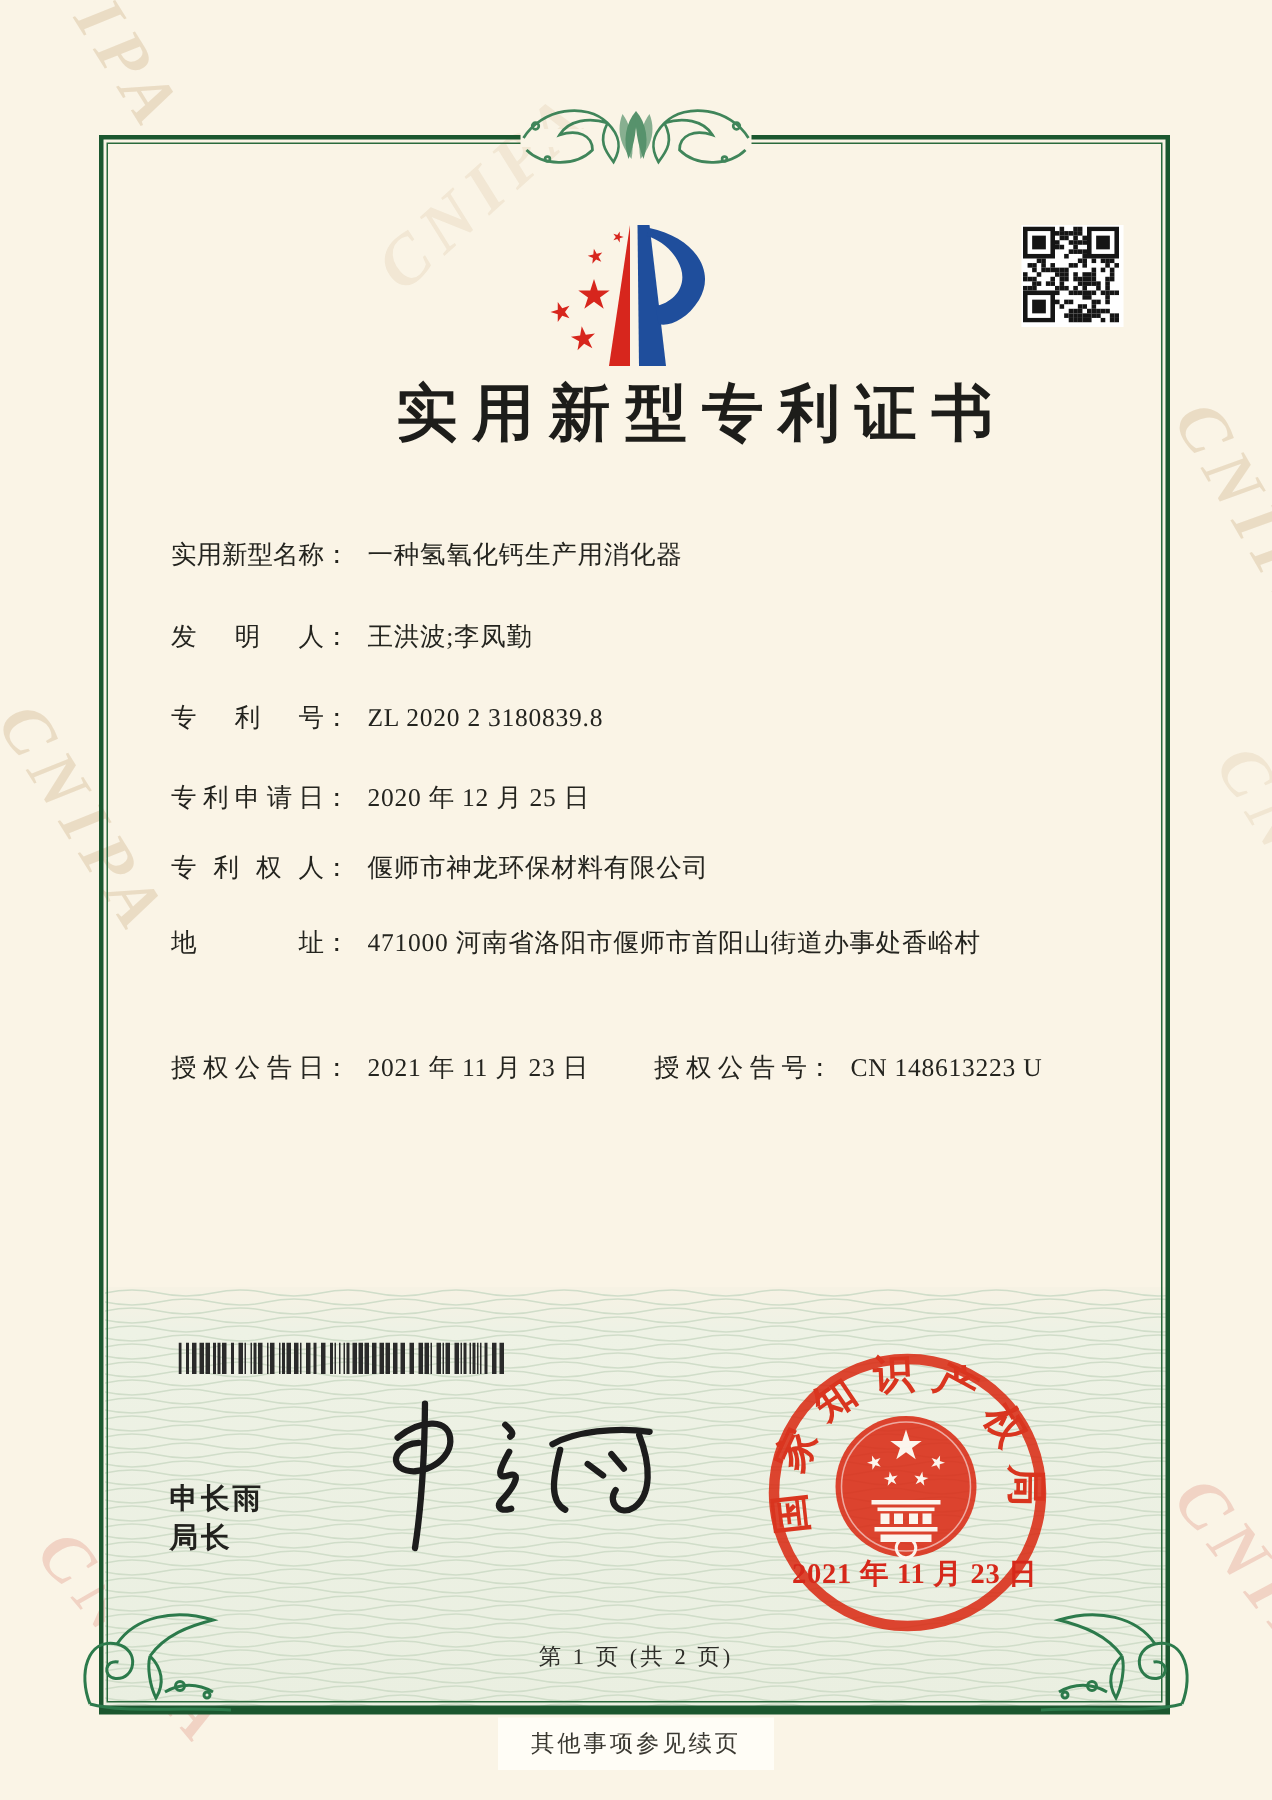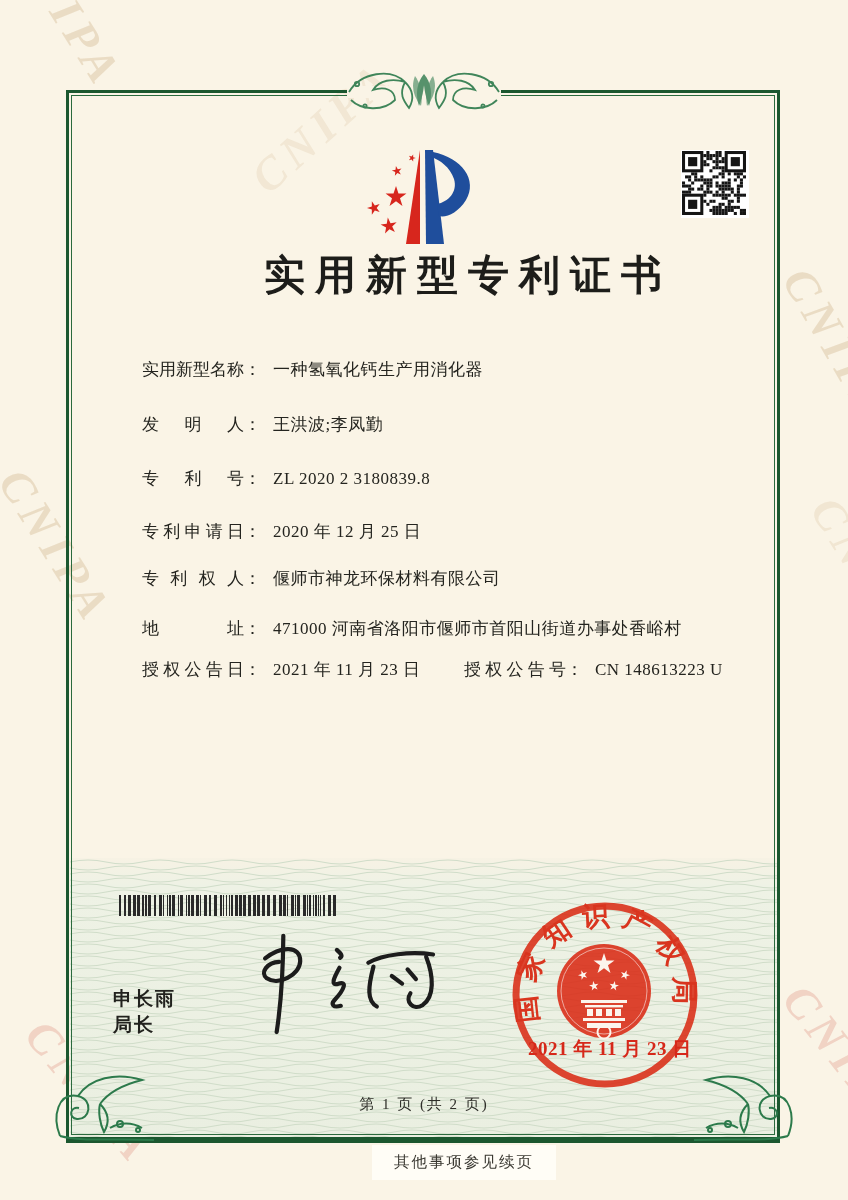--- a/index.html
+++ b/index.html
@@ -21,38 +21,38 @@
   .ornament-top{position:absolute;left:329px;top:62px;z-index:4;}
   .ornament-corner{position:absolute;z-index:4;}
   
   .certno{position:absolute;left:104px;top:145px;font-size:17px;letter-spacing:3px;z-index:5;}
   .logo{position:absolute;left:356px;top:146px;z-index:5;}
   .qr{position:absolute;left:681px;top:150px;width:66px;height:66px;background:#fff;padding:1px;z-index:5;}
   .title{position:absolute;left:0;top:248px;width:848px;margin:0;text-align:center;
          font-size:41px;font-weight:bold;letter-spacing:10px;color:#1d1d1a;z-index:5;padding-left:44px;}
   .fields{position:absolute;left:114px;top:0;width:648px;z-index:5;font-size:17px;}
   .frow{position:absolute;white-space:nowrap;}
-  .flabel{display:inline-block;width:102px;text-align:justify;text-align-last:justify;margin-left:28px;}
+  .flabel{display:inline-block;width:102px;text-align:justify;text-align-last:justify;}
   .fval{margin-left:12px;letter-spacing:.5px;}
   .pair2{position:absolute;left:322px;top:0;white-space:nowrap;}
   .body-text{position:absolute;left:114px;top:699px;width:630px;font-size:17.5px;line-height:27.6px;
              text-align:justify;z-index:5;}
   .body-text p{margin:0;text-indent:2em;}
   .barcode{position:absolute;left:119px;top:895px;z-index:5;}
   .officer{position:absolute;left:113px;z-index:6;font-family:"Liberation Sans",sans-serif;
            font-weight:600;font-size:19px;color:#22221e;letter-spacing:2px;}
   .officer.t{top:1012px;} .officer.n{top:986px;text-align:center;}
   .signature{position:absolute;left:222px;top:928px;z-index:6;}
   .seal{position:absolute;left:508px;top:898px;z-index:6;opacity:.95;}
   .sealdate{position:absolute;left:528px;top:1036px;width:170px;z-index:7;
             font-size:19px;font-weight:bold;color:#d6281a;letter-spacing:.5px;white-space:nowrap;}
   .pageinfo{position:absolute;left:0;top:1095px;width:848px;text-align:center;font-size:15px;
             letter-spacing:2px;color:#2e2e29;z-index:6;}
   .note{position:absolute;left:424px;top:1145px;transform:translateX(-50%);background:#fffdf6;
-        padding:7px 22px;font-size:15.5px;letter-spacing:2px;color:#3a3831;z-index:6;white-space:nowrap;margin-left:40px;}
+        padding:7px 22px;font-size:15.5px;letter-spacing:2px;color:#3a3831;z-index:6;white-space:nowrap;}
 </style>
 </head>
 <body>
 
 <div class="page">
 
   <svg width="0" height="0" style="position:absolute" aria-hidden="true">
     <defs>
       <path id="star" d="M0,-1 L0.2245,-0.309 L0.9511,-0.309 L0.3633,0.118 L0.5878,0.809 L0,0.382 L-0.5878,0.809 L-0.3633,0.118 L-0.9511,-0.309 L-0.2245,-0.309 Z"></path>
     </defs>
@@ -356,21 +356,21 @@
     </div>
     <div class="frow" style="top:520px;">
       <span class="flabel">专利申请日</span><span>：</span><span class="fval">2020 年 12 月 25 日</span>
     </div>
     <div class="frow" style="top:567px;">
       <span class="flabel">专利权人</span><span>：</span><span class="fval">偃师市神龙环保材料有限公司</span>
     </div>
     <div class="frow" style="top:617px;">
       <span class="flabel">地址</span><span>：</span><span class="fval">471000 河南省洛阳市偃师市首阳山街道办事处香峪村</span>
     </div>
-    <div class="frow" style="top:658px;">
+    <div class="frow" style="top:700px;">
       <span class="flabel">授权公告日</span><span>：</span><span class="fval">2021 年 11 月 23 日</span>
       <span class="pair2">
         <span class="flabel">授权公告号</span><span>：</span><span class="fval">CN 148613223 U</span>
       </span>
     </div>
   </div>
 
 
   <svg class="barcode" id="bcsvg" width="219" height="21" viewBox="0 0 219 21">
       <rect x="0" y="0" width="2" height="21" fill="#2a2a2a"></rect>

